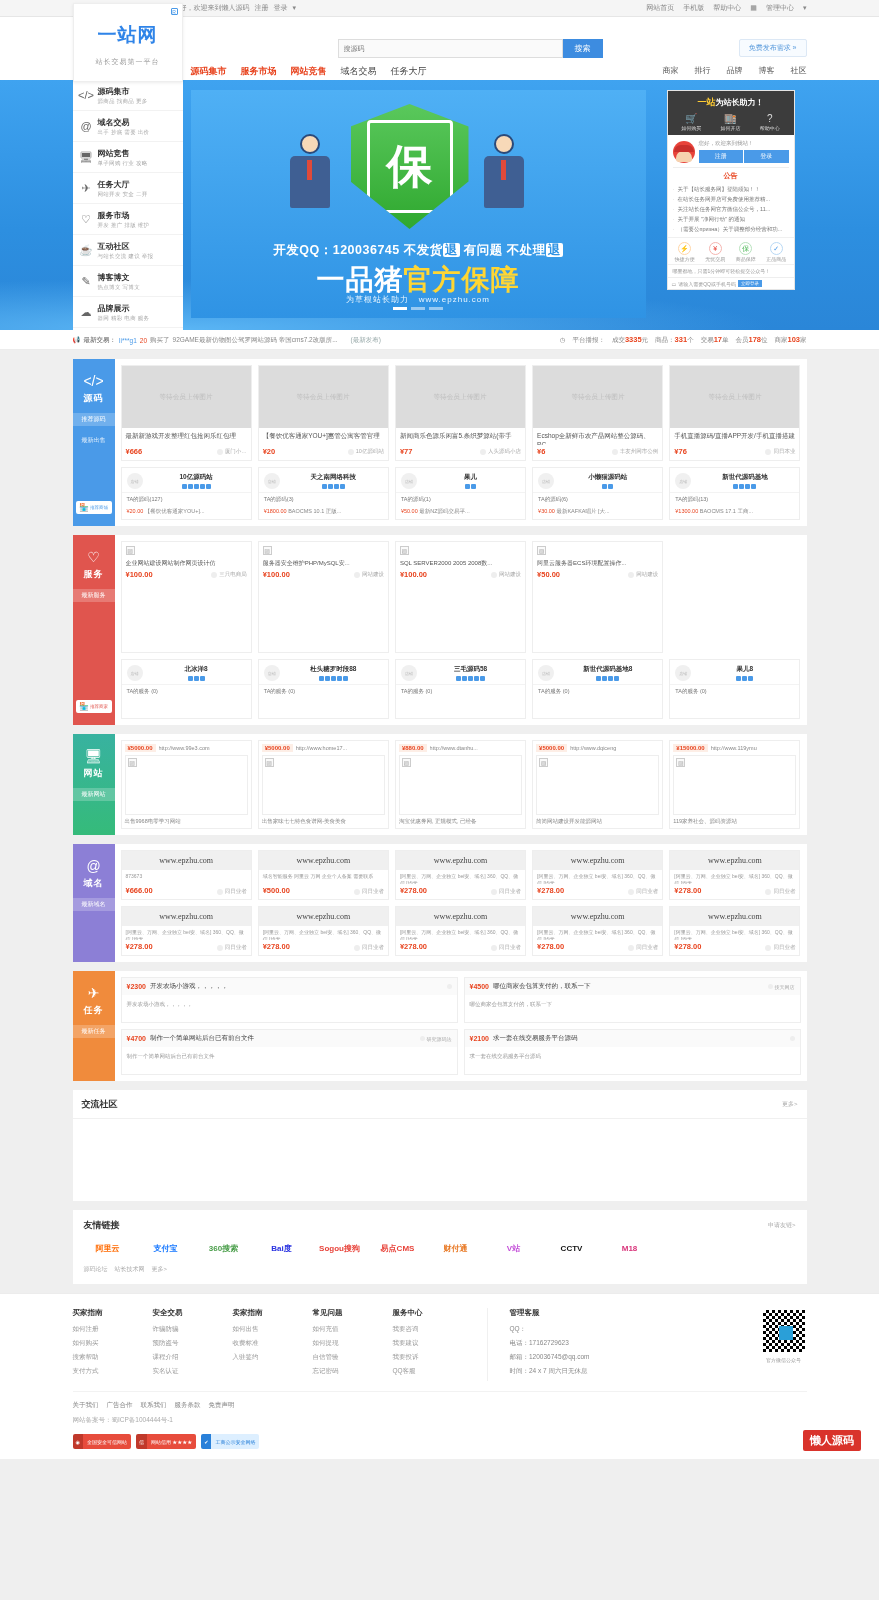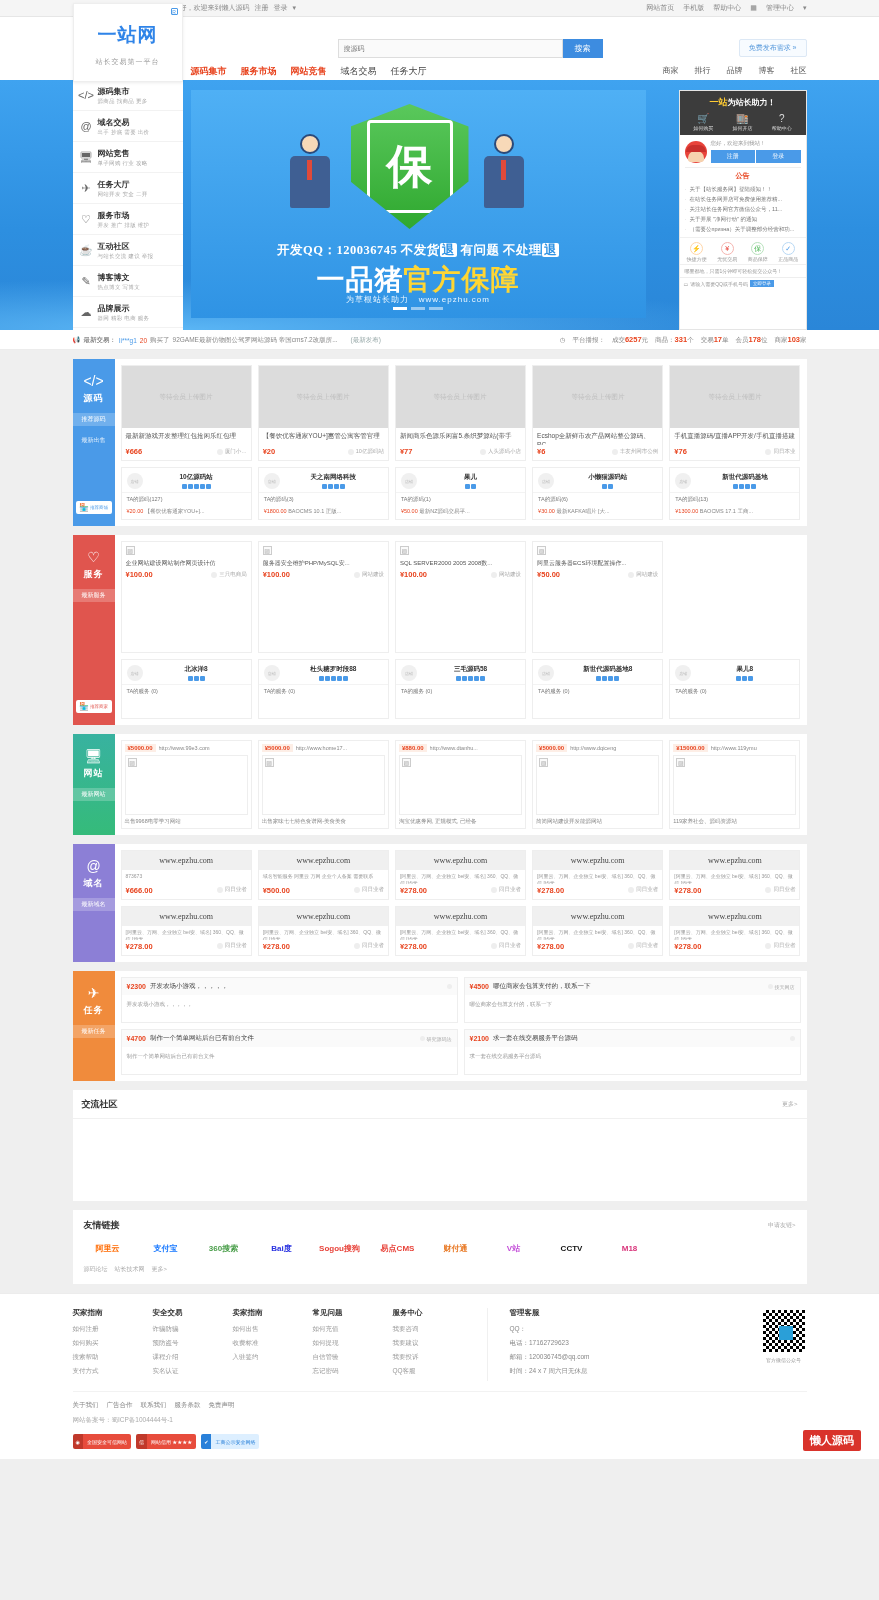--- a/index.html
+++ b/index.html
@@ -76,33 +76,33 @@
   .ban-person.l { left:96px; }
   .ban-person.r { left:290px; }
   .bp-head { width:20px; height:20px; border-radius:50%; background:#f7d9b8;
              margin:0 auto; border:2px solid #2b4a7a; }
   .bp-body { width:40px; height:52px; background:#3f5f93; margin:2px auto 0;
              border-radius:5px 5px 2px 2px; }
   .bp-tie { width:5px; height:20px; background:#e04a3a; margin:0 auto;
             position:relative; top:-48px; }
   .ban-line1 { position:absolute; left:0; right:0; top:152px; text-align:center;
                font-size:12.5px; color:#fff; font-weight:bold; letter-spacing:.5px;
-               font-family:Liberation Serif, serif; }
+               font-family:Liberation Sans, sans-serif; }
   .ban-line1 .tag { background:#fff; color:#2f93e4; padding:0 2px; border-radius:2px; }
   .ban-line2 { position:absolute; left:0; right:0; top:171px; text-align:center;
                font-size:28px; font-weight:bold; color:#fff; letter-spacing:1px;
                font-family:"DejaVu Sans", sans-serif; }
   .ban-line2 .y { color:#ffd633; }
   .ban-line3 { position:absolute; left:0; right:0; top:204px; text-align:center;
                font-size:8px; color:#eaf6ff; letter-spacing:1px; }
   .ban-dots { position:absolute; left:0; right:0; bottom:8px; display:flex;
               justify-content:center; gap:4px; }
   .bd { width:14px; height:3px; background:rgba(255,255,255,.5); }
   .bd.on { background:#fff; }
-  .promo { position:absolute; right:0px; top:10px; width:128px; height:240px;
+  .promo { position:absolute; right:12px; top:10px; width:128px; height:200px;
            background:#fff; border:1px solid #e5e5e5; overflow:hidden; }
   .promo-top { background:#3c3c3c; color:#fff; padding:5px 4px 4px; text-align:center; }
   .promo-top .t { font-size:9px; font-weight:bold; color:#ffcc33; }
   .promo-top .t em { color:#fff; font-style:normal; font-size:8px; }
   .promo-icos { display:flex; justify-content:space-around; margin-top:4px; }
   .pi { text-align:center; color:#ddd; }
   .pi .g { font-size:10px; }
   .pi .l { font-size:5px; margin-top:1px; }
   .promo-user { display:flex; align-items:center; padding:5px 5px 4px; }
   .avatar-c { width:22px; height:22px; border-radius:50%; background:#e8433a;
@@ -232,21 +232,21 @@
             padding:2px; }
   .sc-desc { font-size:5.5px; color:#888; padding:3px; white-space:nowrap;
              overflow:hidden; text-overflow:ellipsis; }
 
   
   .dom-card { border:1px solid #eee; background:#fff; }
   .dom-name { background:#f0f0f0; text-align:center; font-size:8px; color:#444;
               padding:5px 0; font-family:"Liberation Serif", serif; }
   .dom-desc { font-size:5px; color:#999; line-height:7px; height:14px;
               overflow:hidden; padding:3px 4px 0; }
-  .dom-ft { display:flex; align-items:flex-start; padding:2px 4px 4px; }
+  .dom-ft { display:flex; align-items:flex-end; padding:2px 4px 4px; }
 
   
   .task-grid { display:grid; grid-template-columns:1fr 1fr; gap:6px; padding:6px; }
   .task-card { border:1px solid #eee; background:#fff; }
   .tc-head { display:flex; align-items:center; background:#fafafa; padding:4px 5px; }
   .tc-price { color:#e8441f; font-size:7px; font-weight:bold; margin-right:4px; }
   .tc-ttl { font-size:6.5px; color:#444; flex:1; white-space:nowrap;
             overflow:hidden; text-overflow:ellipsis; }
   .tc-tag { font-size:5px; color:#aaa; white-space:nowrap; display:flex;
             align-items:center; gap:2px; }
@@ -534,21 +534,21 @@
         <span class="lbl">最新交易：</span>
         <span class="blue">li***g1</span>
         <span class="num">20</span>
         <span>购买了</span>
         <span>92GAME最新仿物图公驾罗网站源码 帝国cms7.2改版所...</span>
         <span class="tk-pub">(最新发布)</span>
       </div>
       <div class="tk-right" id="tk-stats">
         <span>◷</span>
         <span>平台播报：</span>
-      <span>成交<span class="n">6257</span>元</span>
+      <span>成交<span class="n">3335</span>元</span>
           <span>商品：<span class="n">331</span>个</span>
           <span>交易<span class="n">17</span>单</span>
           <span>会员<span class="n">178</span>位</span>
           <span>商家<span class="n">103</span>家</span>
         </div>
     </div>
   </div>
 
   <div class="main">
 

